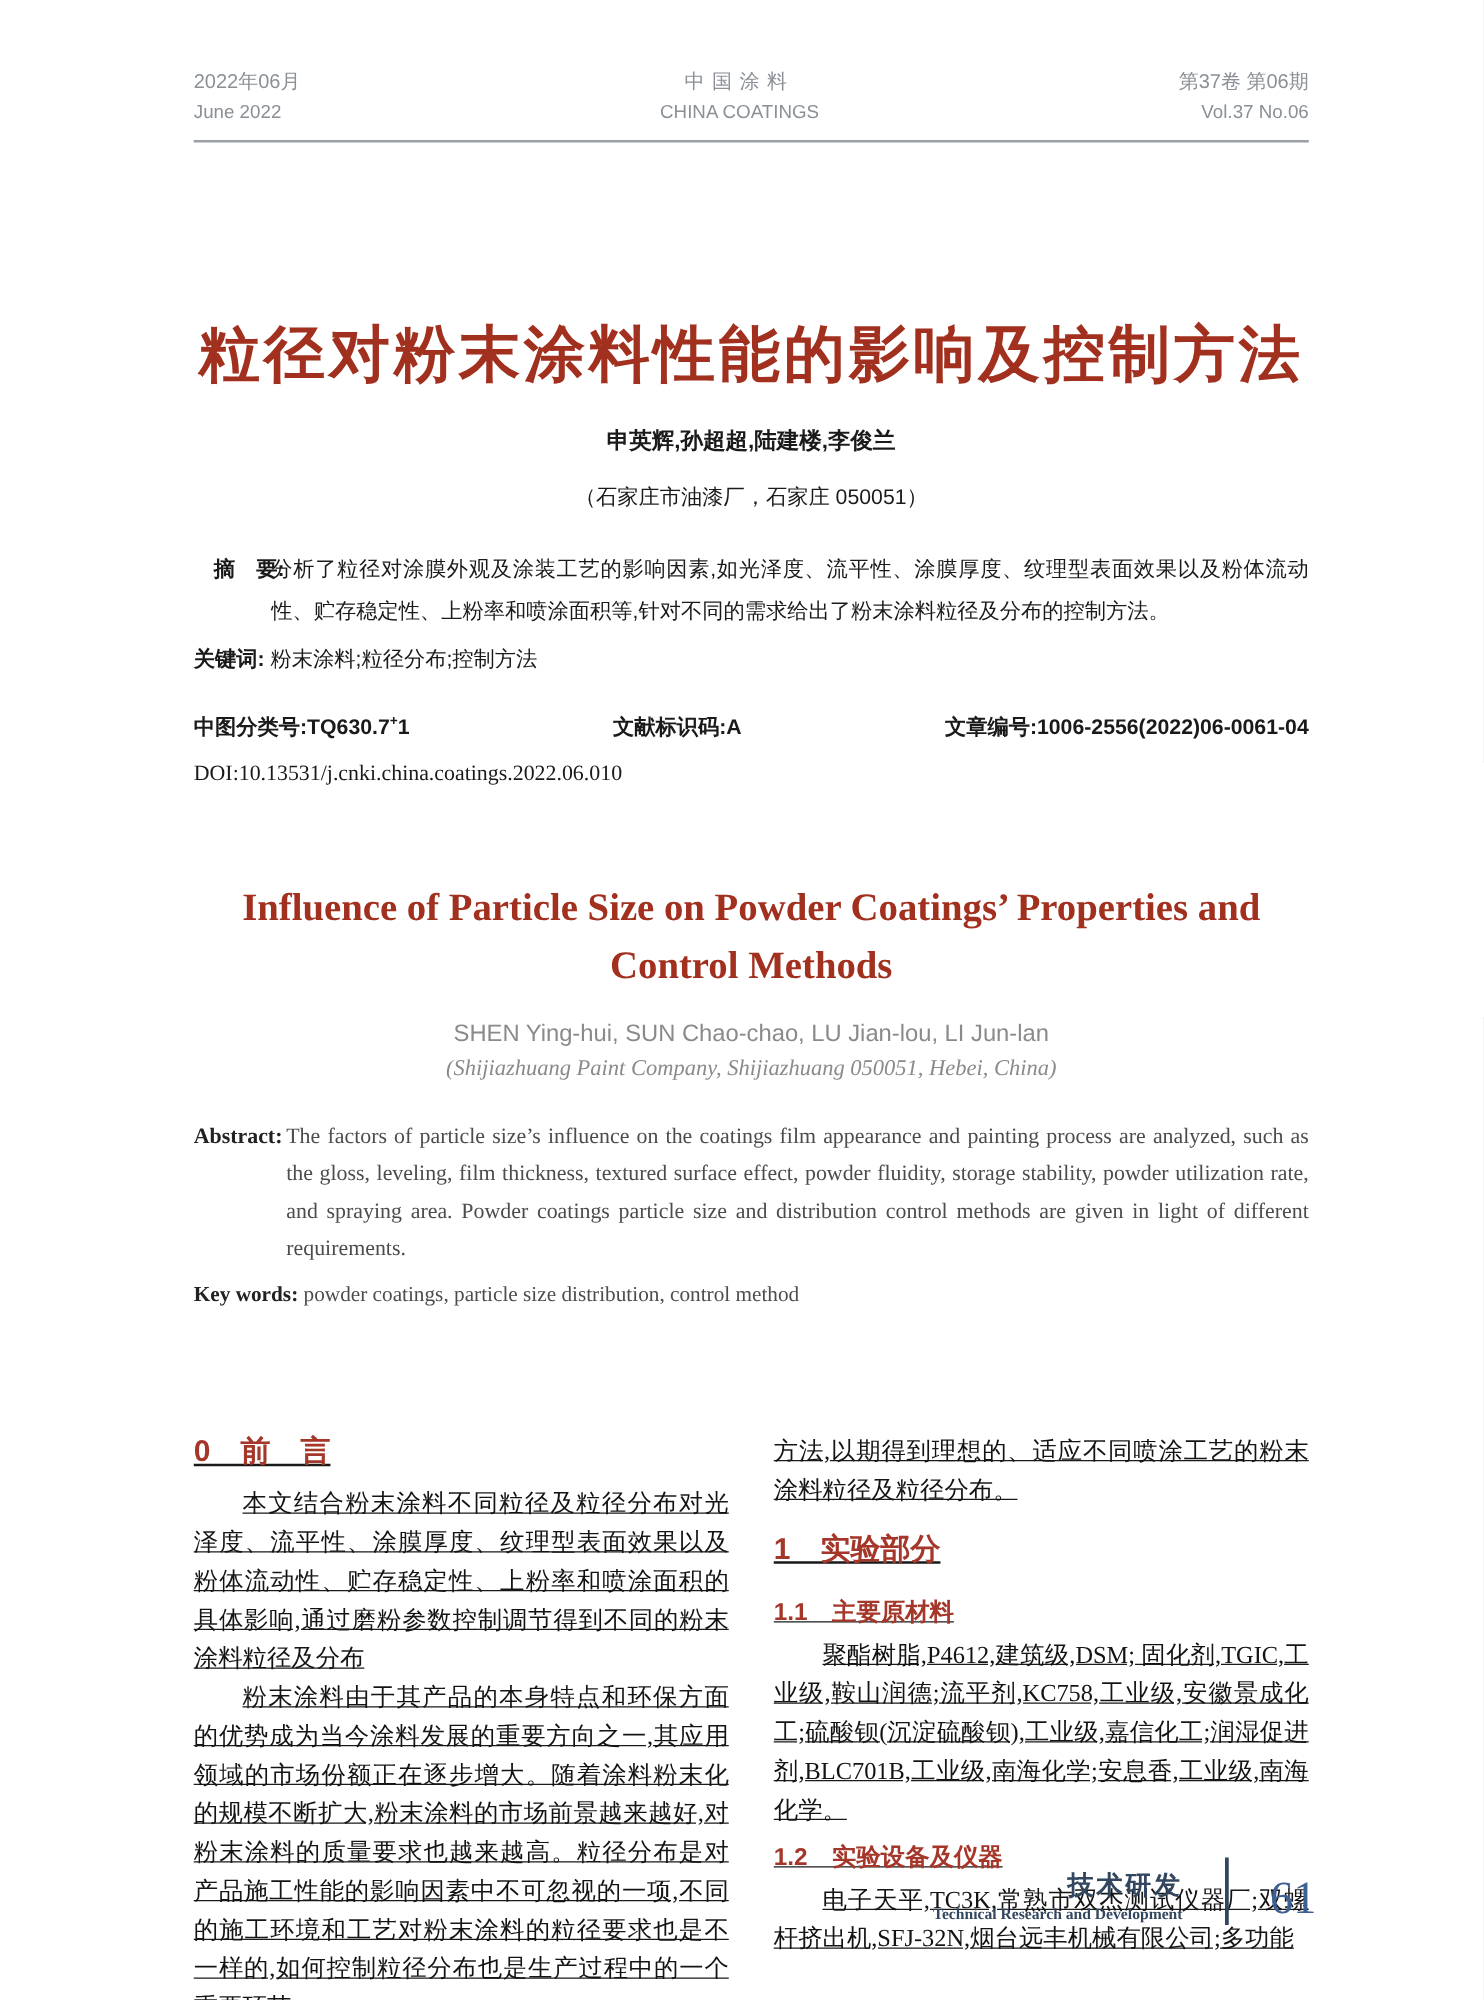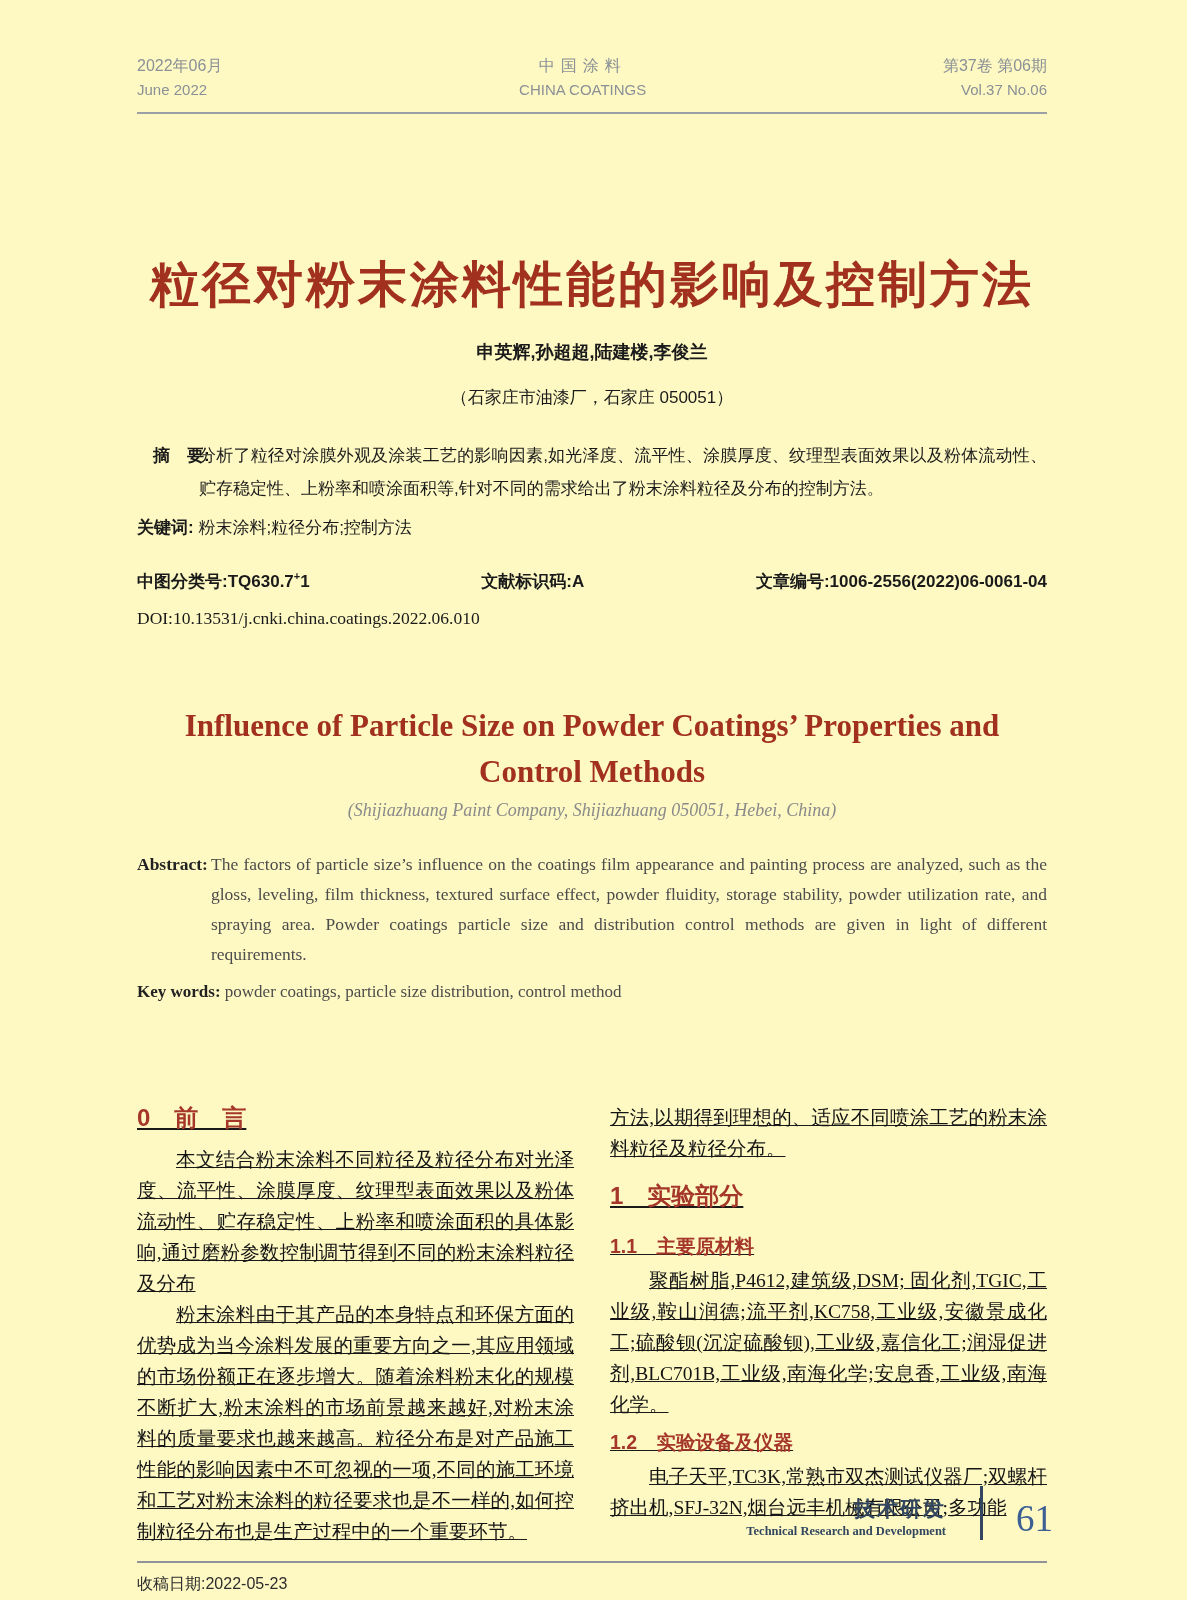--- a/index.html
+++ b/index.html
@@ -1,24 +1,25 @@
 <!DOCTYPE html>
 <html><head>
 <meta charset="utf-8">
 <style>
   html,body { margin:0; padding:0; background:#e8e8e8; }
   .page {
     position: relative;
     width: 1187px; height: 1600px;
     margin: 0 auto;
-    background: #fef9c3;
+    background: #ffffff;
     font-family: "Liberation Sans", sans-serif;
     color: #1a1a1a;
     overflow: hidden;
     box-sizing: border-box;
+    padding-left: 18px;
   }
   .content { padding: 0 140px 0 137px; }
 
   
   .journal-header {
     display: flex; justify-content: space-between; align-items: flex-end;
     padding-top: 54px; padding-bottom: 10px;
     border-bottom: 2px solid #9aa0a6;
     color: #8a9096;
   }
@@ -179,20 +180,21 @@
       <span>
         <span>文章编号:</span><span>1006-2556(2022)06-0061-04</span>
       </span>
     </div>
     <div class="doi-line">DOI:10.13531/j.cnki.china.coatings.2022.06.010</div>
 
     <div class="en-title">
       <div>Influence of Particle Size on Powder Coatings’ Properties and</div>
       <div>Control Methods</div>
     </div>
+    <div class="en-authors">SHEN Ying-hui, SUN Chao-chao, LU Jian-lou, LI Jun-lan</div>
     <div class="en-affil">(Shijiazhuang Paint Company, Shijiazhuang 050051, Hebei, China)</div>
 
     <div class="en-abstract">
       <span class="abs-label">Abstract:</span>
       <span>The factors of particle size’s influence on the coatings film appearance and painting process are analyzed, such as the gloss, leveling, film thickness, textured surface effect, powder fluidity, storage stability, powder utilization rate, and spraying area. Powder coatings particle size and distribution control methods are given in light of different requirements.</span>
     </div>
     <div class="en-keywords">
       <span class="kw-label">Key words:</span>
       <span>powder coatings, particle size distribution, control method</span>
     </div>

